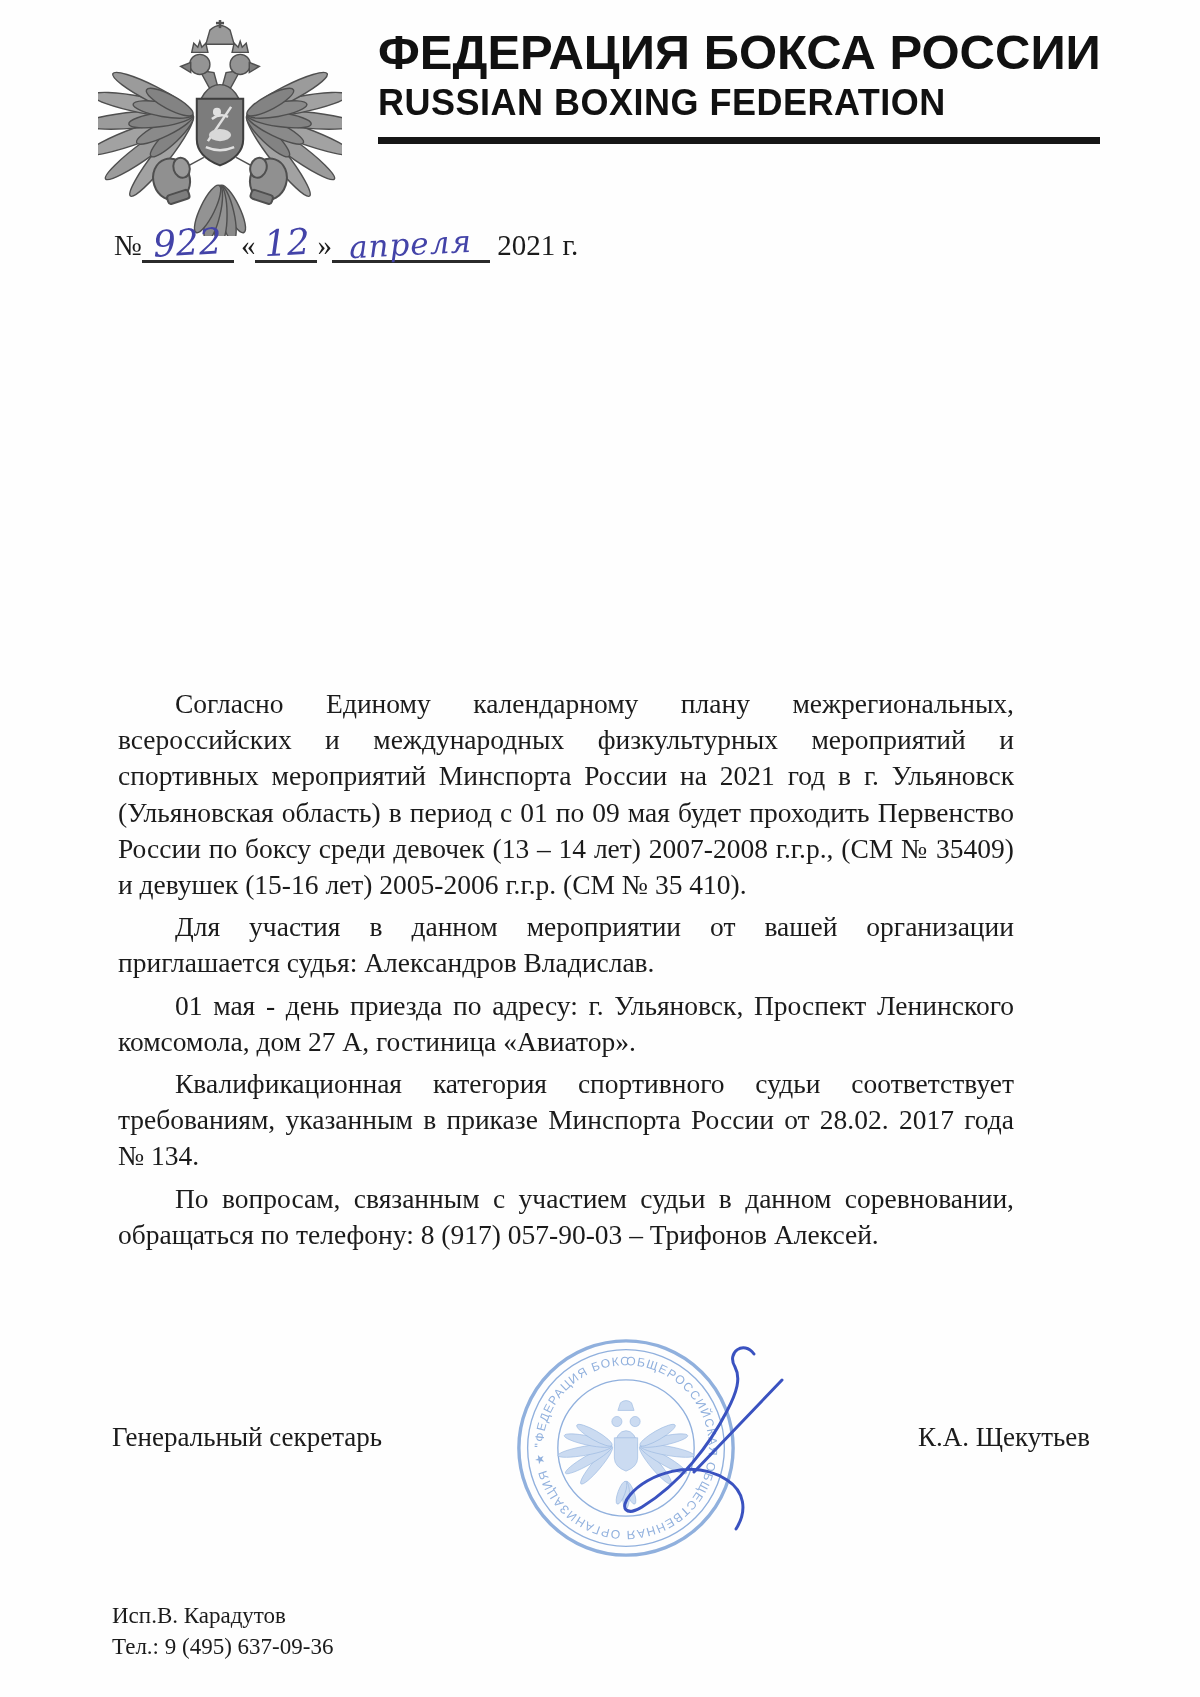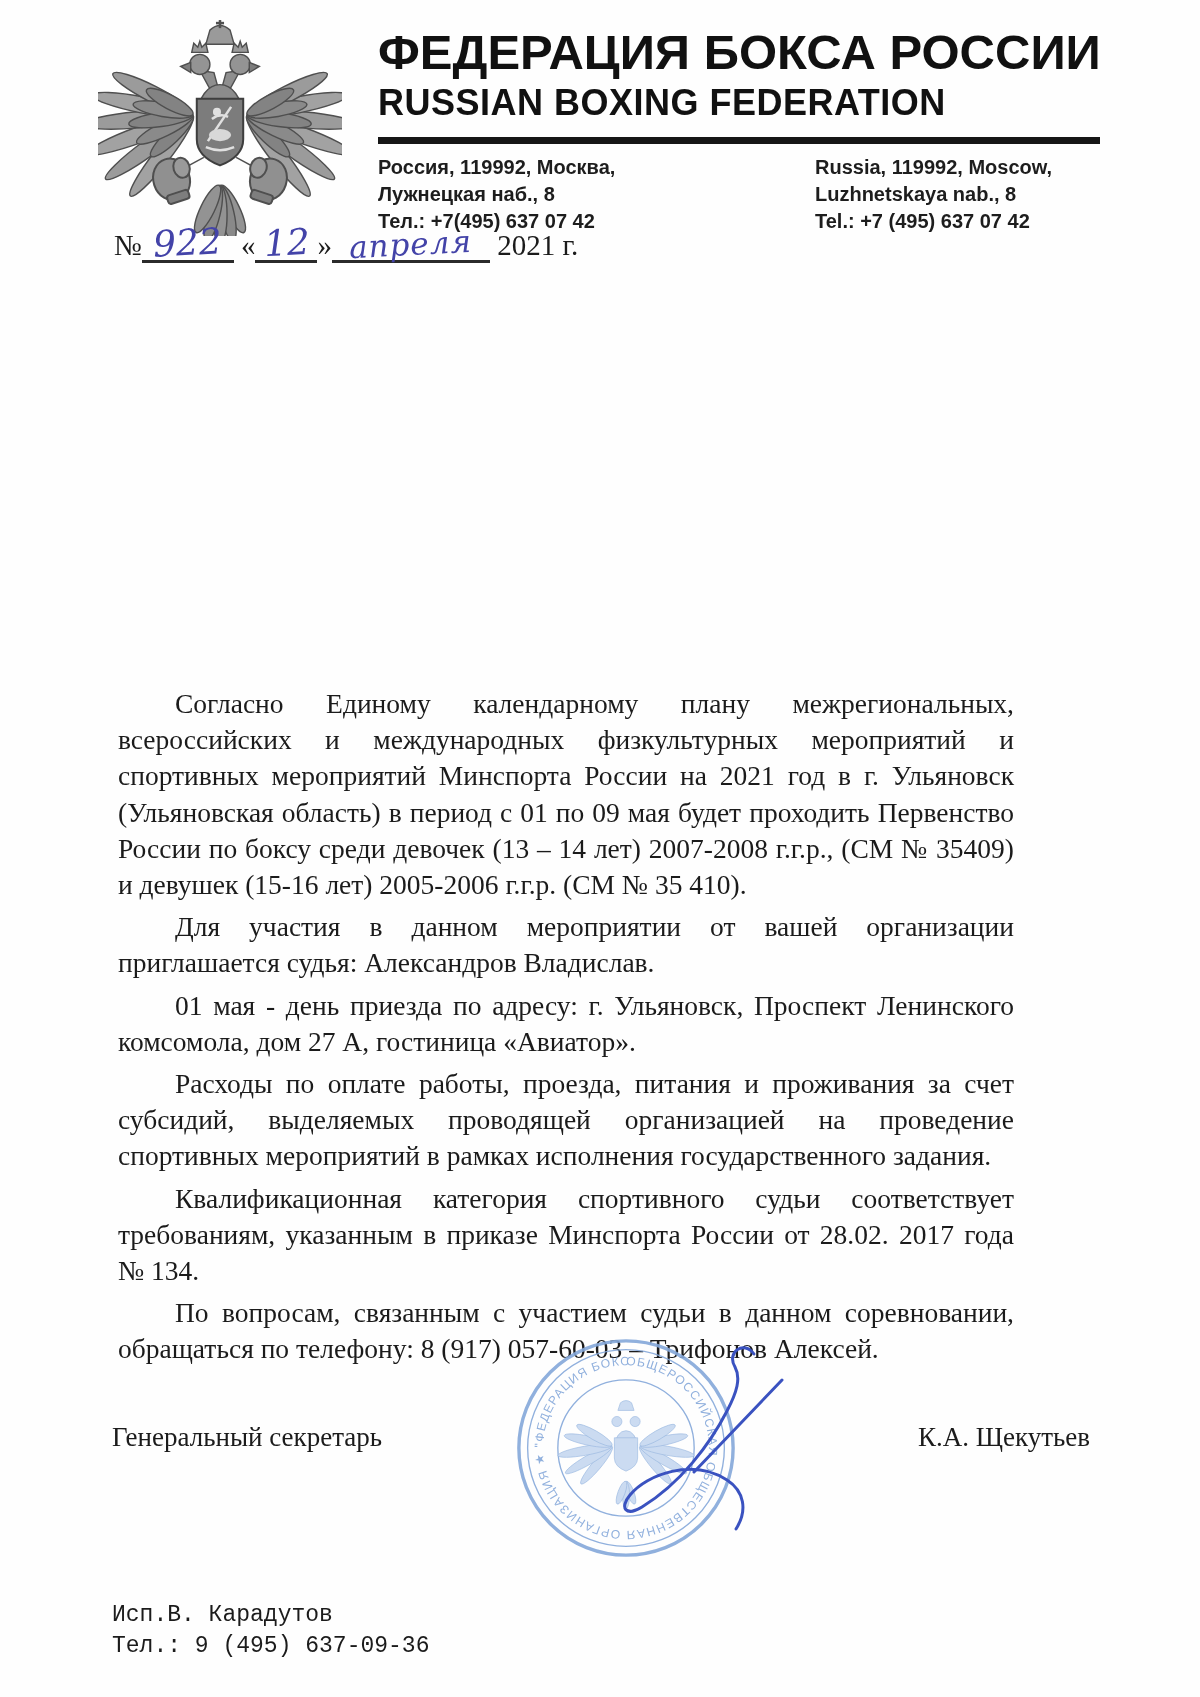--- a/index.html
+++ b/index.html
@@ -55,21 +55,21 @@
   .body-text p{margin:6px;text-indent:57px;}
   
   .stamp{position:absolute;left:514px;top:1336px;width:224px;height:224px;opacity:.9;}
   .sig-svg{position:absolute;left:606px;top:1332px;width:196px;height:214px;}
   .sign-row{
     position:absolute;left:112px;top:1420px;width:978px;
     display:flex;justify-content:space-between;
     font-size:27px;line-height:34px;
   }
   
-  .footer{position:absolute;left:112px;top:1600px;font-size:23px;line-height:31px;font-family:Liberation Mono, monospace;}
+  .footer{position:absolute;left:112px;top:1600px;font-size:23px;line-height:31px;}
 </style>
 </head>
 <body>
 
 <div class="page">
 
   <svg class="emblem" viewBox="0 0 240 220" xmlns="http://www.w3.org/2000/svg">
     <g stroke="#4f4f4f" stroke-width="1.4">
 
       <g id="wingL">
@@ -168,48 +168,35 @@
         <ellipse cx="-13" cy="-8" rx="8" ry="10" fill="#9a9a9a" stroke-width="2"></ellipse>
         <rect x="-12" y="14" width="22" height="9" rx="3" fill="#7e7e7e" stroke-width="2"></rect>
       </g>
     </g>
   </svg>
 
   <div class="head-text">
     <div class="title-ru">ФЕДЕРАЦИЯ БОКСА РОССИИ</div>
     <div class="title-en">RUSSIAN BOXING FEDERATION</div>
     <div class="head-rule"></div>
-    <div class="addresses">
-      <div class="addr-ru">
-        <div>Россия, 119992, Москва,</div>
-        <div>Лужнецкая наб., 8</div>
-        <div>Тел.: +7(495) 637 07 42</div>
-      </div>
-      <div class="addr-en">
-        <div>Russia, 119992, Moscow,</div>
-        <div>Luzhnetskaya nab., 8</div>
-        <div>Tel.: +7 (495) 637 07 42</div>
-      </div>
-    </div>
   </div>
 
   <div class="ref-line">
     <span class="typed">№</span><span class="blank b-number"><span class="hand h-number">922</span></span>
     <span class="typed">«</span><span class="blank b-day"><span class="hand h-day">12</span></span><span class="typed">»</span><span class="blank b-month"><span class="hand h-month">апреля</span></span>
     <span class="typed">2021 г.</span>
   </div>
 
 
   <div class="body-text">
     <p>Согласно Единому календарному плану межрегиональных, всероссийских и международных физкультурных мероприятий и спортивных мероприятий Минспорта России на 2021 год в г. Ульяновск (Ульяновская область) в период с 01 по 09 мая будет проходить Первенство России по боксу среди девочек (13 – 14 лет) 2007-2008 г.г.р., (СМ № 35409) и девушек (15-16 лет) 2005-2006 г.г.р. (СМ № 35 410).</p>
     <p>Для участия в данном мероприятии от вашей организации приглашается судья: Александров Владислав.</p>
     <p>01 мая - день приезда по адресу: г. Ульяновск, Проспект Ленинского комсомола, дом 27 А, гостиница «Авиатор».</p>
-    <p>Расходы по оплате работы, проезда, питания и проживания за счет субсидий, выделяемых проводящей организацией на проведение спортивных мероприятий в рамках исполнения государственного задания.</p>
     <p>Квалификационная категория спортивного судьи соответствует требованиям, указанным в приказе Минспорта России от 28.02. 2017 года № 134.</p>
-    <p>По вопросам, связанным с участием судьи в данном соревновании, обращаться по телефону: 8 (917) 057-60-03 – Трифонов Алексей.</p>
+    <p>По вопросам, связанным с участием судьи в данном соревновании, обращаться по телефону: 8 (917) 057-90-03 – Трифонов Алексей.</p>
   </div>
 
   <svg class="stamp" viewBox="0 0 230 230" xmlns="http://www.w3.org/2000/svg">
     <defs>
       <path id="ringPath" d="M 115 30 A 85 85 0 1 1 114.9 30"></path>
     </defs>
     <g stroke="#85a8da" fill="none">
       <circle cx="115" cy="115" r="110" stroke-width="3.5"></circle>
       <circle cx="115" cy="115" r="101" stroke-width="1.4"></circle>
       <circle cx="115" cy="115" r="70" stroke-width="1.4"></circle>

